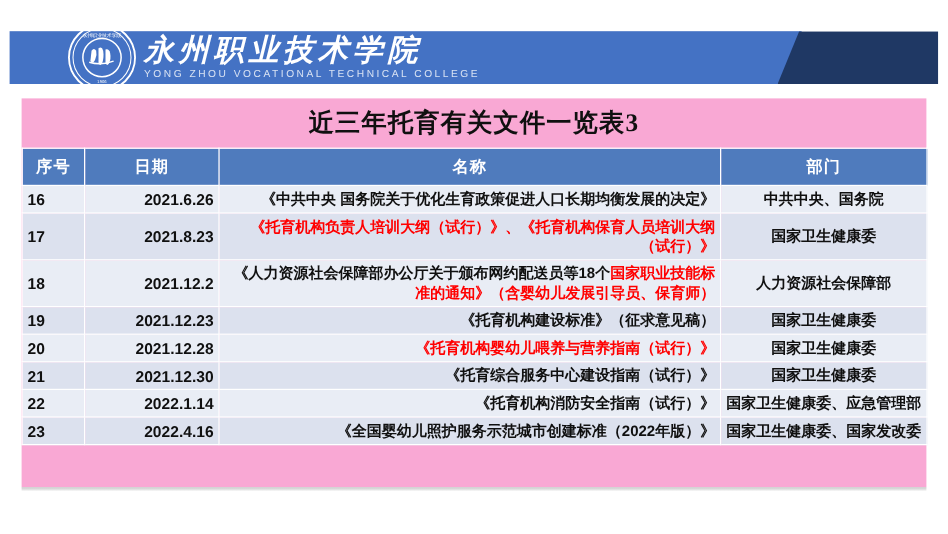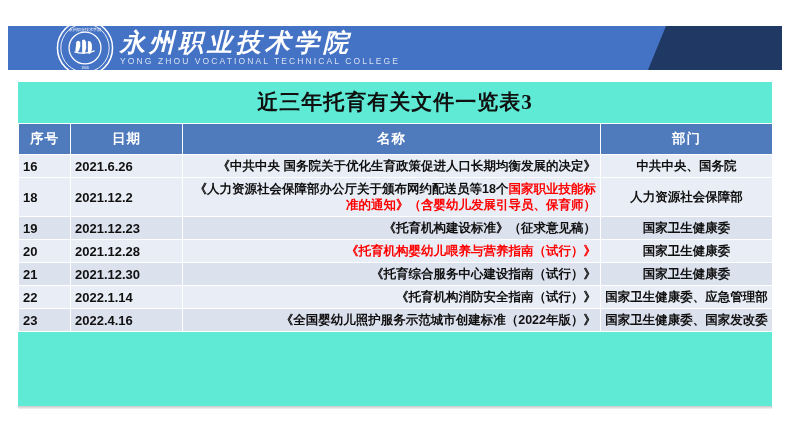--- a/index.html
+++ b/index.html
@@ -79,21 +79,21 @@
     display: block;
     margin-top: 1px;
   }
   
   .content-panel {
     position: absolute;
     left: 18px;
     top: 82px;
     width: 754px;
     height: 324px;
-    background: #5eead4;
+    background: #f9a8d4;
     box-sizing: border-box;
   }
   .slide-title {
     width: 100%;
     text-align: center;
     font-family: "Liberation Serif", "DejaVu Serif", serif;
     font-size: 21px;
     font-weight: bold;
     color: #101010;
     letter-spacing: 1px;
@@ -124,21 +124,21 @@
     background: #4f7bbd;
     color: #ffffff;
     text-align: center;
     height: 24px;
     font-size: 13.5px;
     letter-spacing: 1px;
   }
   tbody tr.odd td { background: #e9edf5; }
   tbody tr.even td { background: #dce1ee; }
   td.c-no   { color: #101010; font-size: 13px; }
-  td.c-date { text-align: left; color: #101010; font-size: 13px; letter-spacing: 0px;}
+  td.c-date { text-align: right; color: #101010; font-size: 13px; letter-spacing: 0px;}
   td.c-name { text-align: right;   color: #101010; padding-left: 10px; line-height: 16px;}
   td.c-dept { text-align: center; color: #101010; line-height: 16px;}
   .red { color: #ff0000; }
   .blk { color: #101010; }
   .panel-shadow {
     position: absolute;
     left: 18px;
     top: 406px;
     width: 754px;
     height: 3px;
@@ -193,20 +193,26 @@
       </thead>
       <tbody>
 
         <tr class="odd">
           <td class="c-no">16</td>
           <td class="c-date">2021.6.26</td>
           <td class="c-name"><span class="blk">《中共中央 国务院关于优化生育政策促进人口长期均衡发展的决定》</span><span class="red"></span></td>
           <td class="c-dept">中共中央、国务院</td>
         </tr>
 
+        <tr class="even">
+          <td class="c-no">17</td>
+          <td class="c-date">2021.8.23</td>
+          <td class="c-name"><span class="blk"></span><span class="red">《托育机构负责人培训大纲（试行）》、《托育机构保育人员培训大纲（试行）》</span></td>
+          <td class="c-dept">国家卫生健康委</td>
+        </tr>
 
         <tr class="odd">
           <td class="c-no">18</td>
           <td class="c-date">2021.12.2</td>
           <td class="c-name"><span class="blk">《人力资源社会保障部办公厅关于颁布网约配送员等18个</span><span class="red">国家职业技能标准的通知》（含婴幼儿发展引导员、保育师）</span></td>
           <td class="c-dept">人力资源社会保障部</td>
         </tr>
 
         <tr class="even">
           <td class="c-no">19</td>

